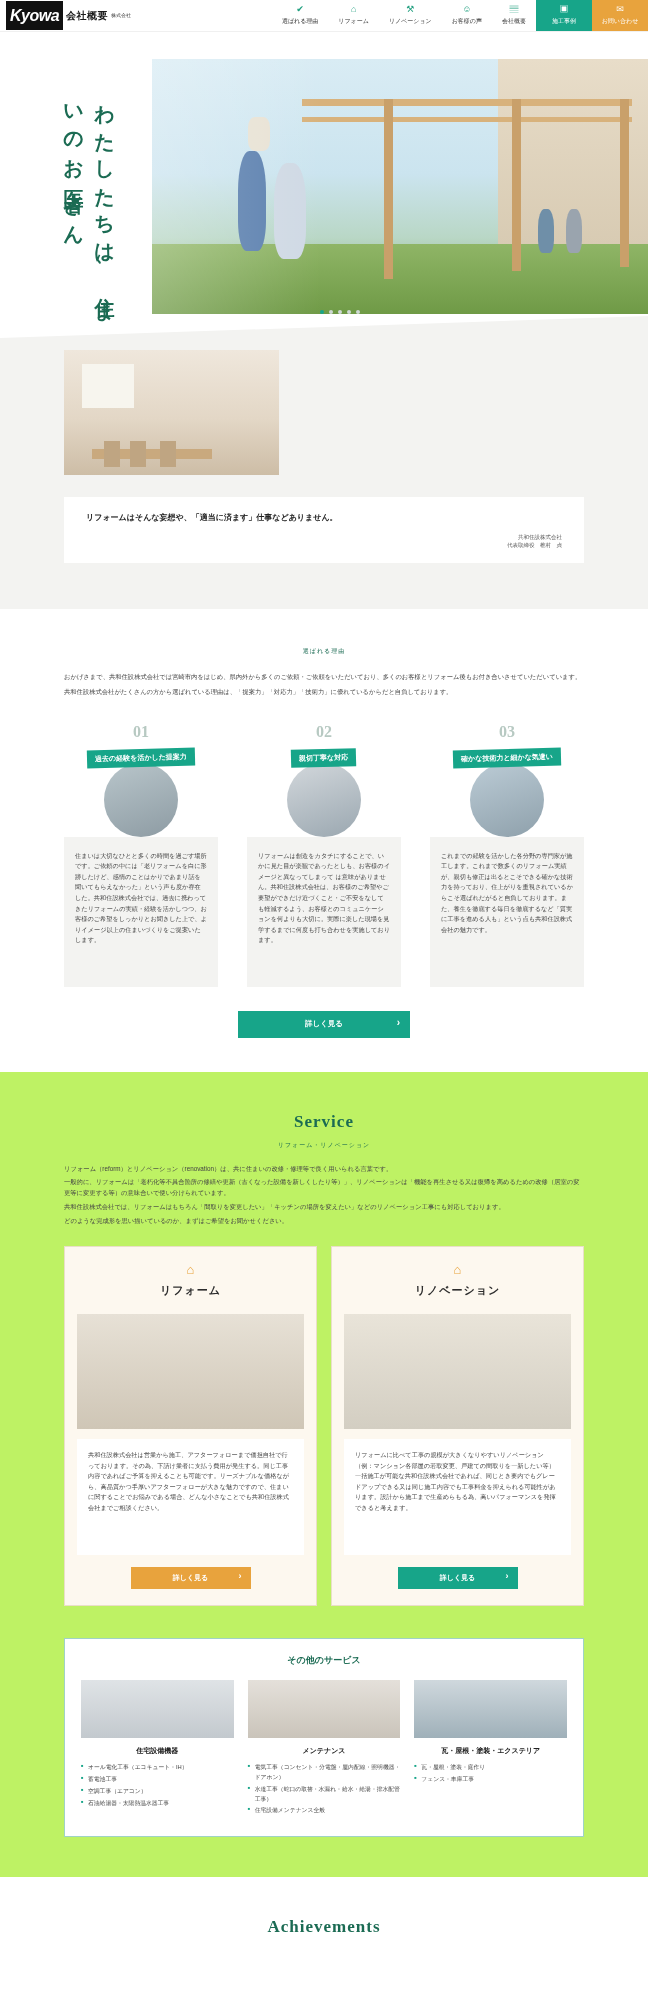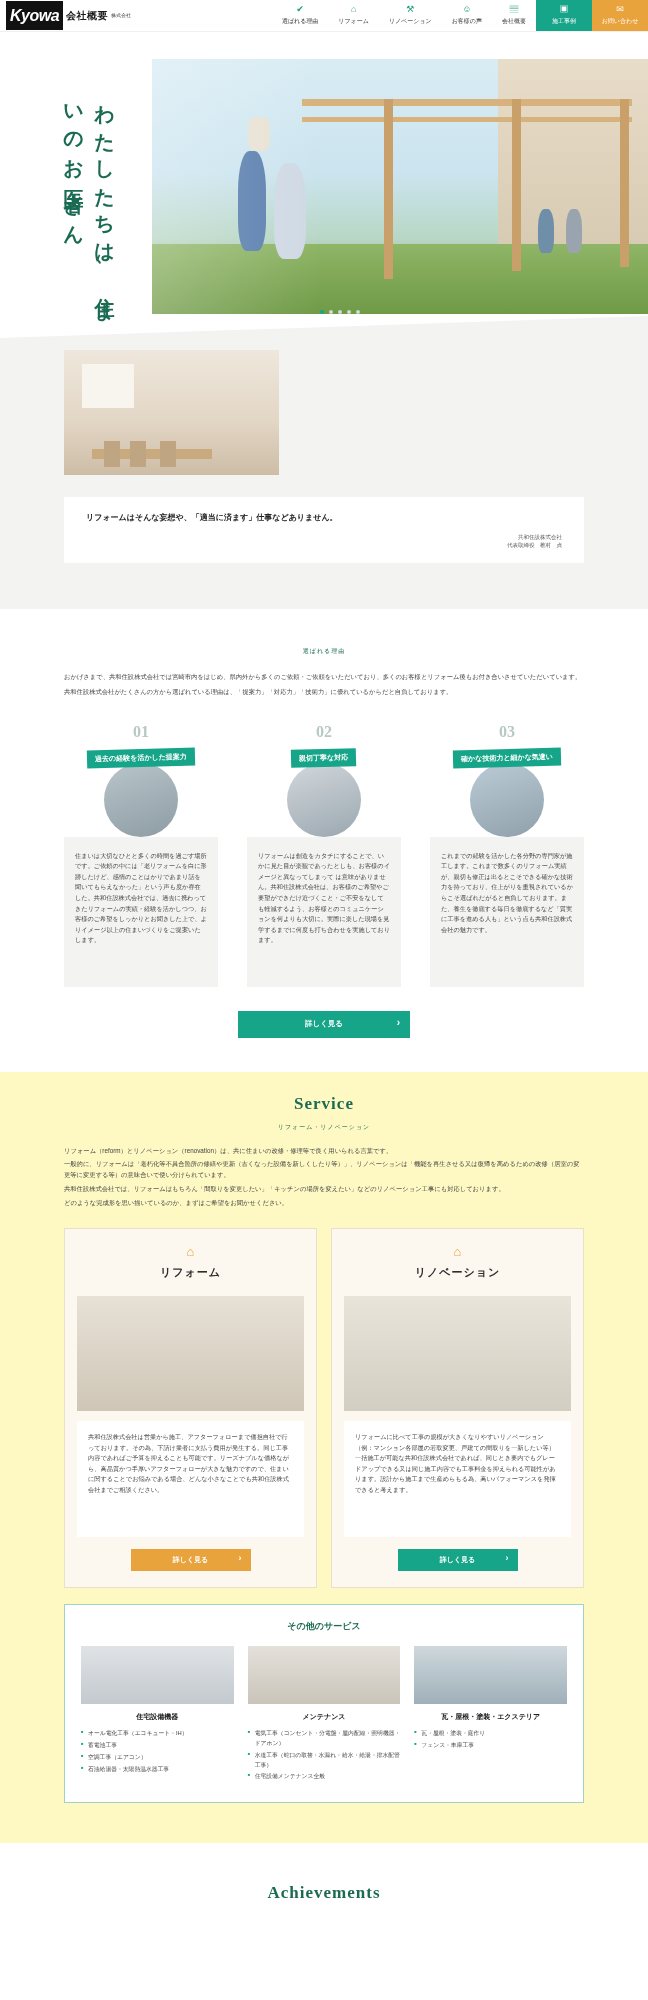--- a/index.html
+++ b/index.html
@@ -110,42 +110,42 @@
   }
   .card-body { background:#f3f3f1; padding:14px 11px; margin-top:14px; font-size:6.2px; color:#444; min-height:150px; }
   .btn-green {
     display:block; width:172px; margin:24px auto 0; background:#17a589; color:#fff;
     text-align:center; font-size:7.5px; font-weight:bold; padding:7px 0;
     position:relative; cursor:pointer;
   }
   .btn-green::after { content:"›"; position:absolute; right:10px; top:3px; font-size:10px; }
 
   
-  .service { background:#fef9c3; padding:18px 0 40px; }
+  .service { background:#bef264; padding:36px 0 40px; }
   .service-p { font-size:6.3px; color:#444; margin-top:14px; }
   .svc-cards { display:flex; gap:14px; margin-top:20px; }
   .svc-card { flex:1; background:#fdf8ef; border:1px solid #eadfc8; padding:12px 12px 16px; }
   .svc-head { text-align:center; position:relative; padding-bottom:6px; }
   .svc-icon { font-size:13px; color:#e8a33d; }
   .svc-title { font-size:11px; font-weight:bold; color:#2d2d2d; letter-spacing:1px; }
   .svc-photo { height:115px; margin-top:8px; background:linear-gradient(180deg,#e7e1d6,#cfc6b6); }
   .svc-photo.b { background:linear-gradient(180deg,#e9e4d9,#d3cec2); }
   .svc-body { background:#fff; padding:11px; margin-top:10px; font-size:6.2px; color:#444; min-height:116px; }
   .btn-orange {
     display:block; width:120px; margin:12px auto 0; background:#e8a33d; color:#fff;
     text-align:center; font-size:7px; font-weight:bold; padding:5px 0; cursor:pointer; position:relative;
   }
   .btn-orange::after { content:"›"; position:absolute; right:9px; top:1.5px; font-size:9px; }
   .btn-teal {
     display:block; width:120px; margin:12px auto 0; background:#17a589; color:#fff;
     text-align:center; font-size:7px; font-weight:bold; padding:5px 0; cursor:pointer; position:relative;
   }
   .btn-teal::after { content:"›"; position:absolute; right:9px; top:1.5px; font-size:9px; }
 
-  .other { border:1px solid #9fd3c6; background:#fff; margin-top:16px; padding:14px 16px 18px; }
+  .other { border:1px solid #9fd3c6; background:#fff; margin-top:32px; padding:14px 16px 18px; }
   .other-title { text-align:center; font-size:9px; font-weight:bold; color:#1b6b53; }
   .other-grid { display:flex; gap:14px; margin-top:12px; }
   .other-col { flex:1; }
   .other-photo { height:58px; background:linear-gradient(180deg,#dfe3e6,#c3c9ce); }
   .other-photo.p2 { background:linear-gradient(180deg,#e4e0da,#cac4ba); }
   .other-photo.p3 { background:linear-gradient(180deg,#cfd8dd,#9fb0b9); }
   .other-h { text-align:center; font-size:7px; font-weight:bold; margin-top:7px; color:#222; }
   .other-list { margin-top:6px; font-size:5.8px; color:#444; }
   .other-list li { list-style:none; padding-left:7px; position:relative; margin-bottom:2px; }
   .other-list li::before { content:"■"; position:absolute; left:0; top:0; color:#17a589; font-size:4px; }

